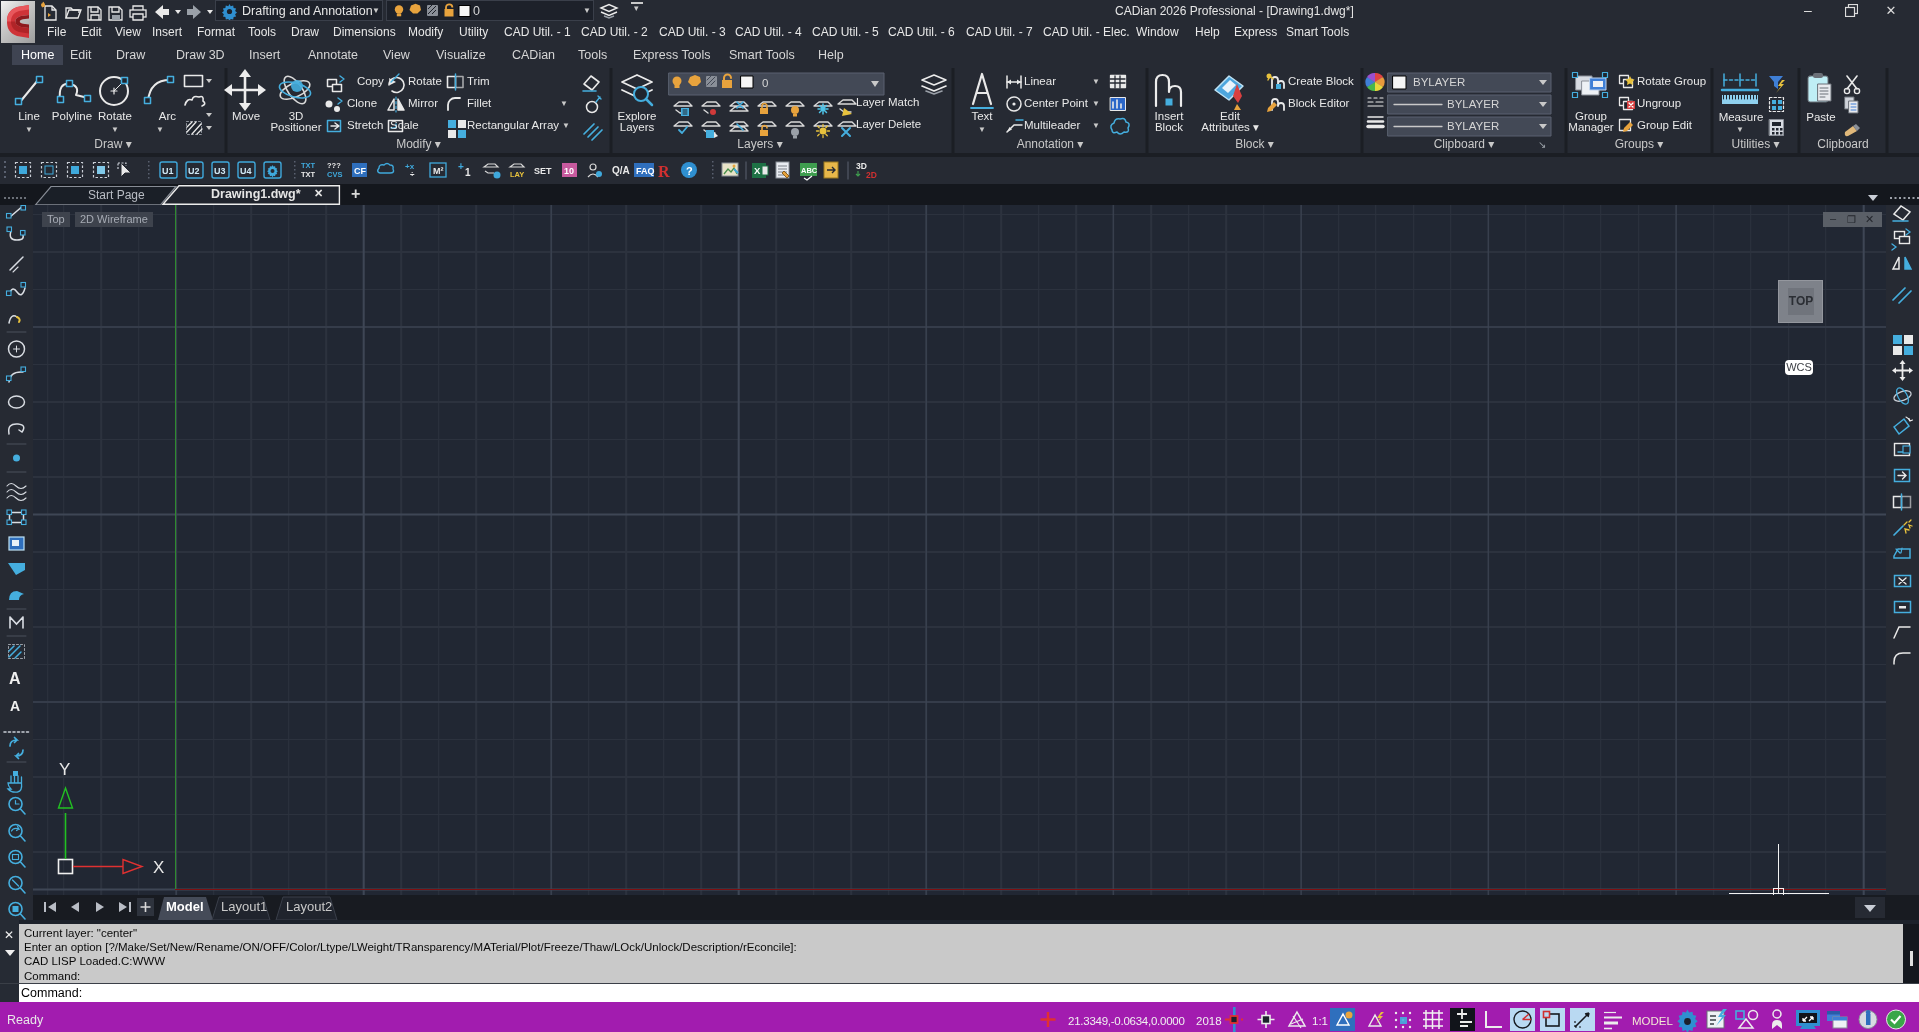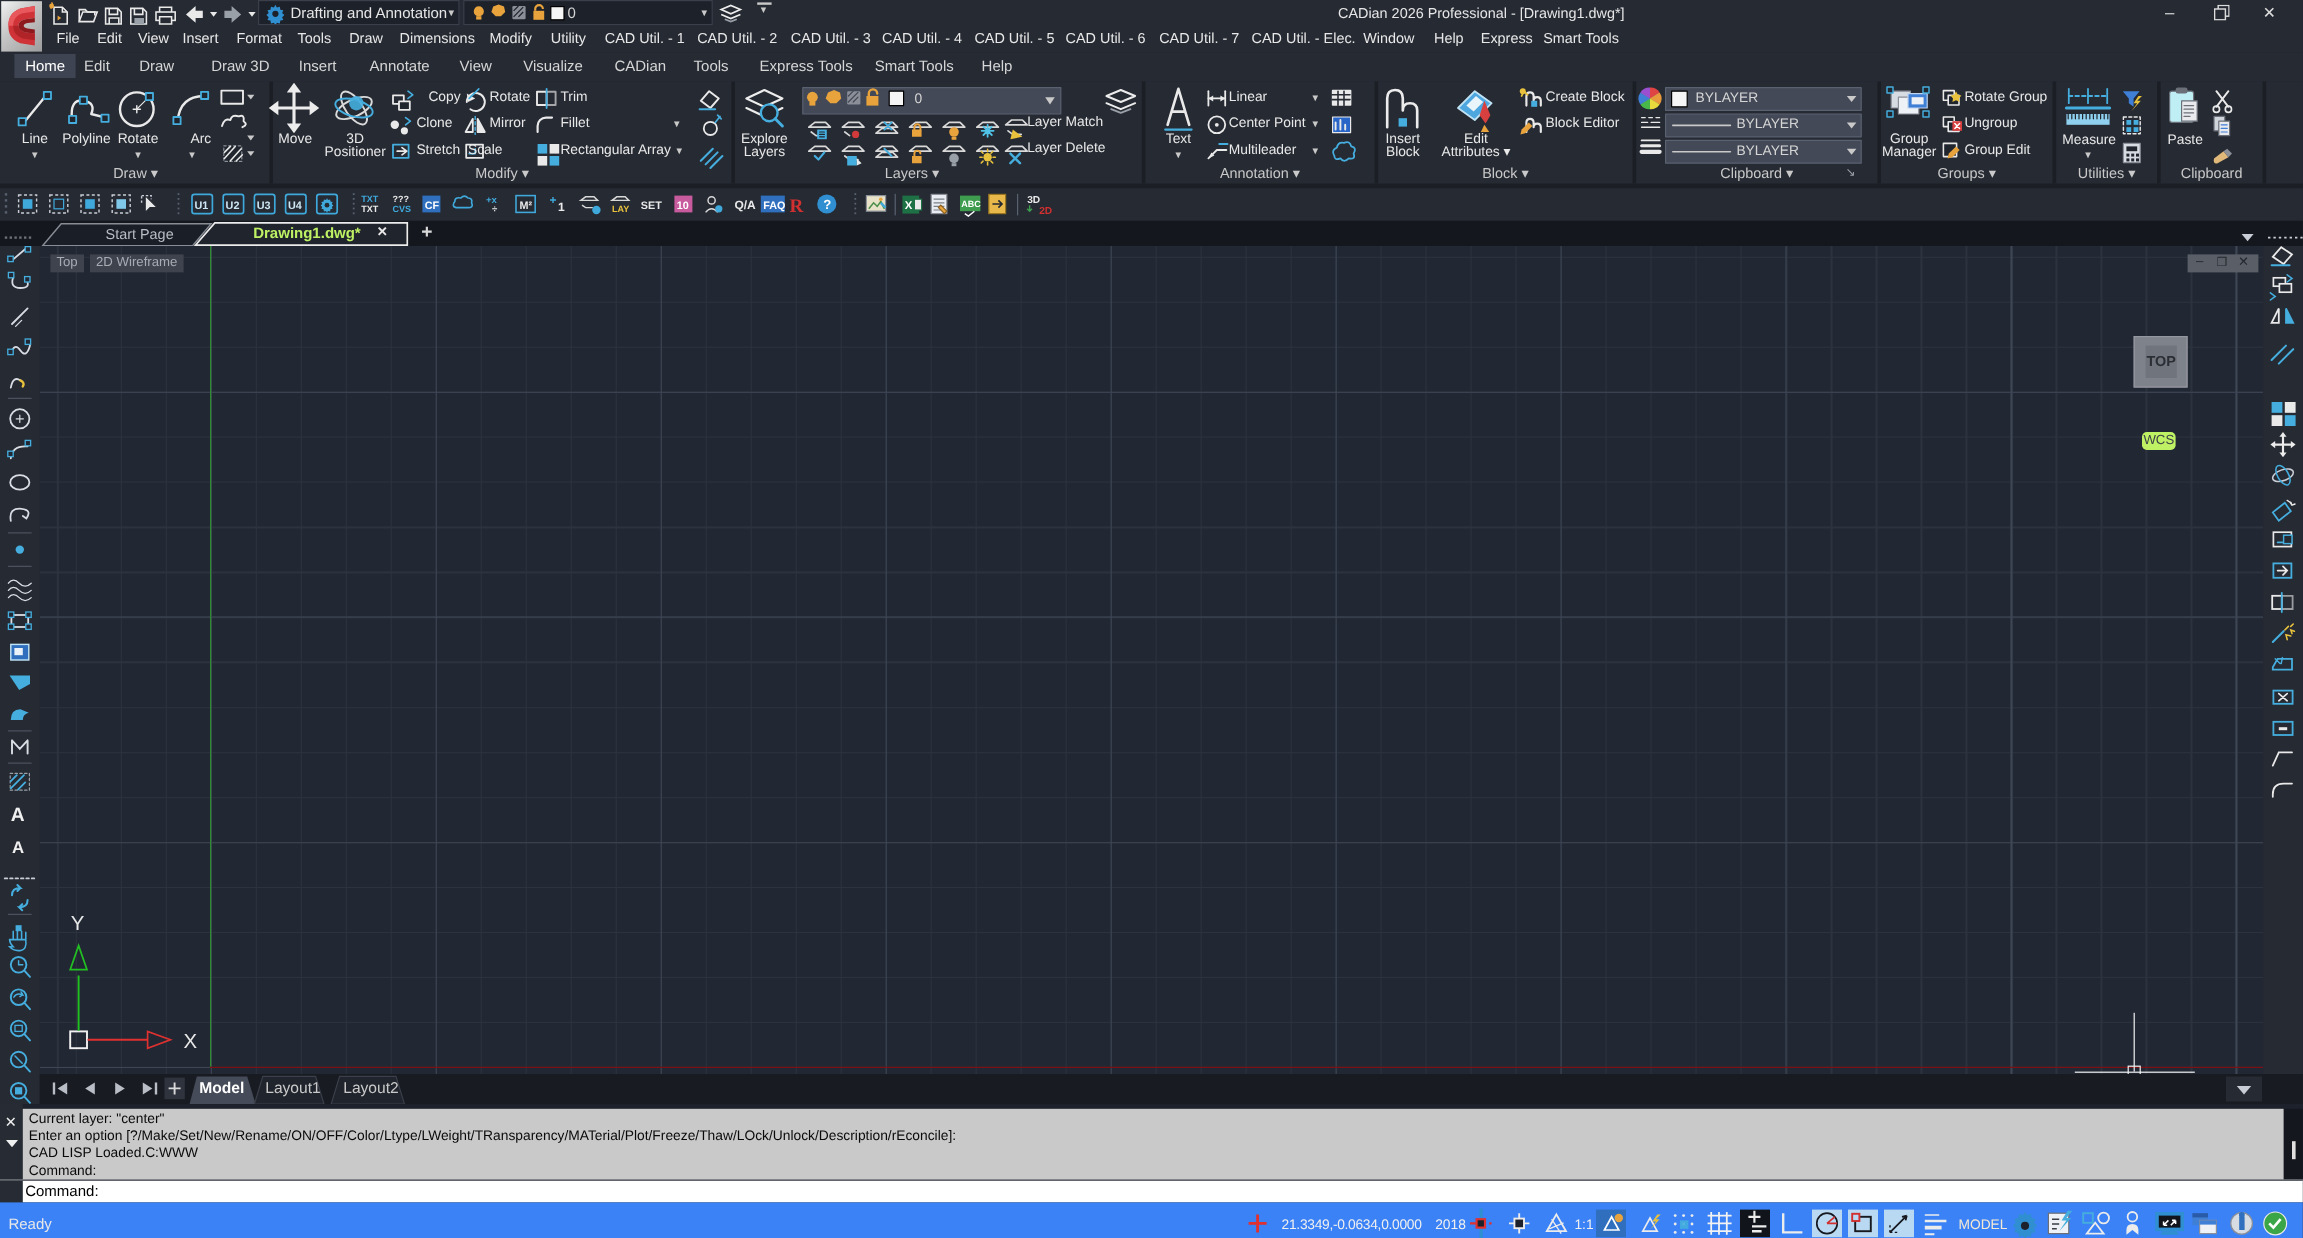--- a/index.html
+++ b/index.html
@@ -27,21 +27,21 @@
 
 #doctabs{position:absolute;top:184px;left:0;width:1919px;height:21px;background:#14171d}
 #lstrip{position:absolute;top:205px;left:0;width:33px;height:715px;background:#262a33;z-index:2}
 #rstrip{position:absolute;top:205px;left:1886px;width:33px;height:690px;background:#262a33}
 #canvas{position:absolute;top:205px;left:33px;width:1853px;height:690px;background:#212733;overflow:hidden}
 
 #modeltabs{position:absolute;top:895px;left:0;width:1919px;height:25px;background:#181b21}
 #cmdhist{position:absolute;top:920px;left:0;width:1919px;height:63px;background:#1c212b}
 #histtext{position:absolute;top:4px;left:19px;width:1884px;height:59px;background:#c9c9c9;color:#0a0a0a;font-size:11.5px;line-height:14.2px;padding:2px 0 0 5px}
 #cmdinput{position:absolute;top:983px;left:0;width:1919px;height:19px;background:#fff;border-top:1px solid #3a3f47}
-#statusbar{position:absolute;top:1002px;left:0;width:1919px;height:30px;background:#3b82f6;color:#e8e8e8;font-size:12.5px}
+#statusbar{position:absolute;top:1002px;left:0;width:1919px;height:30px;background:#a21caf;color:#e8e8e8;font-size:12.5px}
 </style></head>
 <body>
 <div id="root">
 
 <div id="titlebar">
   <div id="logo"></div>
   <svg class="abs" style="left:0;top:0" width="700" height="44" viewBox="0 0 700 44" fill="none">
 
     <path d="M 29 5 L 17 7 C 9 10 7 15 7 21.5 C 7 28 9 33 17 36 L 29 38 L 29 28 L 21 27 C 16.5 25.5 15.5 24 15.5 21.5 C 15.5 19 16.5 17.5 21 16 L 29 15 Z" fill="#cf3338"></path>
     <path d="M 29 5 L 17 7 C 9 10 7 15 7 21.5 L 11 21.5 C 11 16 14 12.5 19 11 L 29 9.5 Z" fill="#e8575c"></path>
@@ -740,21 +740,21 @@
           <rect x="8" y="13" width="2" height="2"></rect>
           <rect x="12" y="13" width="2" height="2"></rect>
           <rect x="16" y="13" width="2" height="2"></rect>
           <rect x="20" y="13" width="2" height="2"></rect>
           <rect x="24" y="13" width="2" height="2"></rect>
         </g>
     <path d="M 35.5 20.8 L 51 2.5 L 176 2.5 L 160.5 20.8 Z" fill="#1a1f27" stroke="#878c95" stroke-width="1.2"></path>
     <path d="M 163 20.2 L 179 1.8 L 339.4 1.8 L 339.4 20.2 Z" fill="#20242d" stroke="#ececec" stroke-width="1.4"></path>
   </svg>
   <span class="abs" style="left:88px;top:4px;color:#b9bdc4;font-size:12px">Start Page</span>
-  <span class="abs" style="left:211px;top:3px;color:#bef264;font-size:12.5px;font-weight:bold">Drawing1.dwg*</span>
+  <span class="abs" style="left:211px;top:3px;color:#e5e5e5;font-size:12.5px;font-weight:bold">Drawing1.dwg*</span>
   <span class="abs" style="left:314px;top:3px;color:#e8e8e8;font-size:11px;font-weight:bold">✕</span>
   <span class="abs" style="left:351px;top:1px;color:#d9d9d9;font-size:16px;font-weight:bold">+</span>
   <svg class="abs" style="left:1860px;top:8px" width="59" height="13" viewBox="0 0 59 13">
         <path d="M 8 3 l 10 0 l -5 6 z" fill="#c9ced6"></path>
         <line x1="30" y1="6" x2="59" y2="6" stroke="#c9ced6" stroke-width="1.6" stroke-dasharray="2 2.5"></line>
       </svg>
 </div>
 
 <div id="lstrip">
 <svg class="abs" style="left:0;top:0" width="33" height="715" viewBox="0 0 33 715" fill="none" stroke-linecap="round">
@@ -873,21 +873,21 @@
   <div class="abs" style="left:1790px;top:7px;width:59px;height:15px;background:#5a5f67;color:#23262c;font-size:11px;line-height:11px">
     <span class="abs" style="left:7px;top:1px">–</span>
     <span class="abs" style="left:24px;top:2px;font-size:10px">❐</span>
     <span class="abs" style="left:42px;top:2px">✕</span>
   </div>
 
   <div class="abs" style="left:1745px;top:75px;width:45px;height:43px;background:#7e828a;border:1px solid #94979e">
     <div class="abs" style="left:9px;top:7px;width:26px;height:27px;background:#70747c;color:#2b2e34;font-size:12px;font-weight:bold;text-align:center;line-height:27px">TOP</div>
   </div>
 
-  <div class="abs" style="left:1752px;top:155px;width:28px;height:15px;background:#bef264;border-radius:4px;color:#3e4147;font-size:11px;text-align:center;line-height:15px">WCS</div>
+  <div class="abs" style="left:1752px;top:155px;width:28px;height:15px;background:#ffffff;border-radius:4px;color:#3e4147;font-size:11px;text-align:center;line-height:15px">WCS</div>
 </div>
 <div id="rstrip">
 <svg class="abs" style="left:0;top:0" width="33" height="690" viewBox="0 0 33 690" fill="none" stroke-linecap="round">
 
 <path d="M 8 9 l 7 -8 l 9 6 l -7 8 z" stroke="#e9e9e9" stroke-width="1.5"></path>
         <line x1="7" y1="16" x2="22" y2="16" stroke="#45aede" stroke-width="1.6"></line>
 <g stroke="#e9e9e9" stroke-width="1.4">
           <rect x="8.5" y="26.5" width="10" height="7"></rect>
           <rect x="13.5" y="31.5" width="10" height="7" fill="#262a33"></rect>
         </g>

